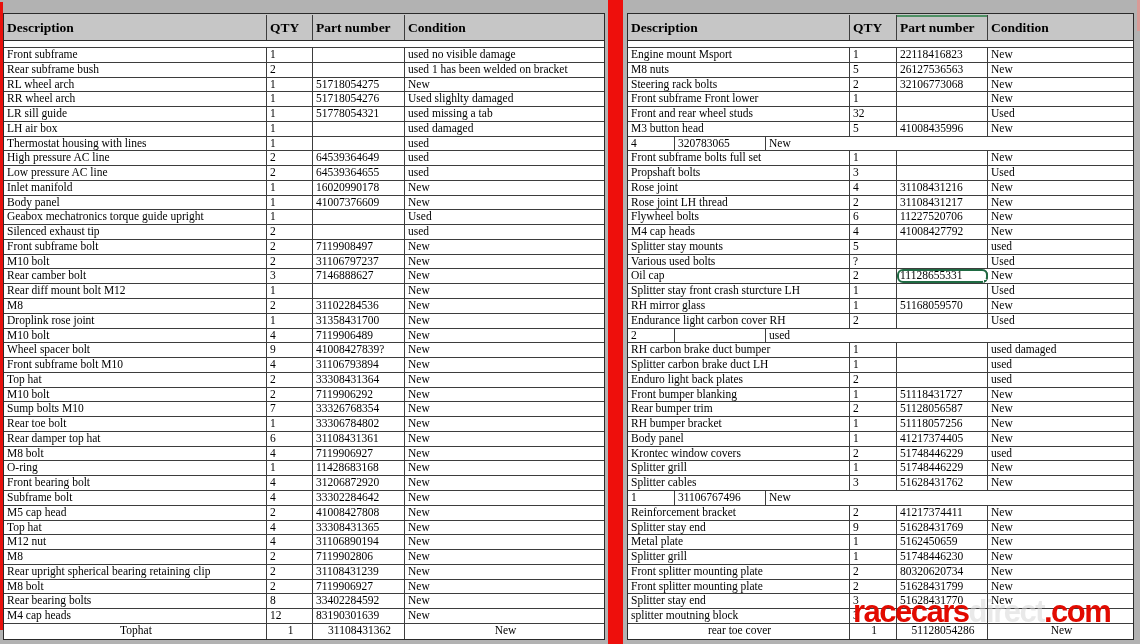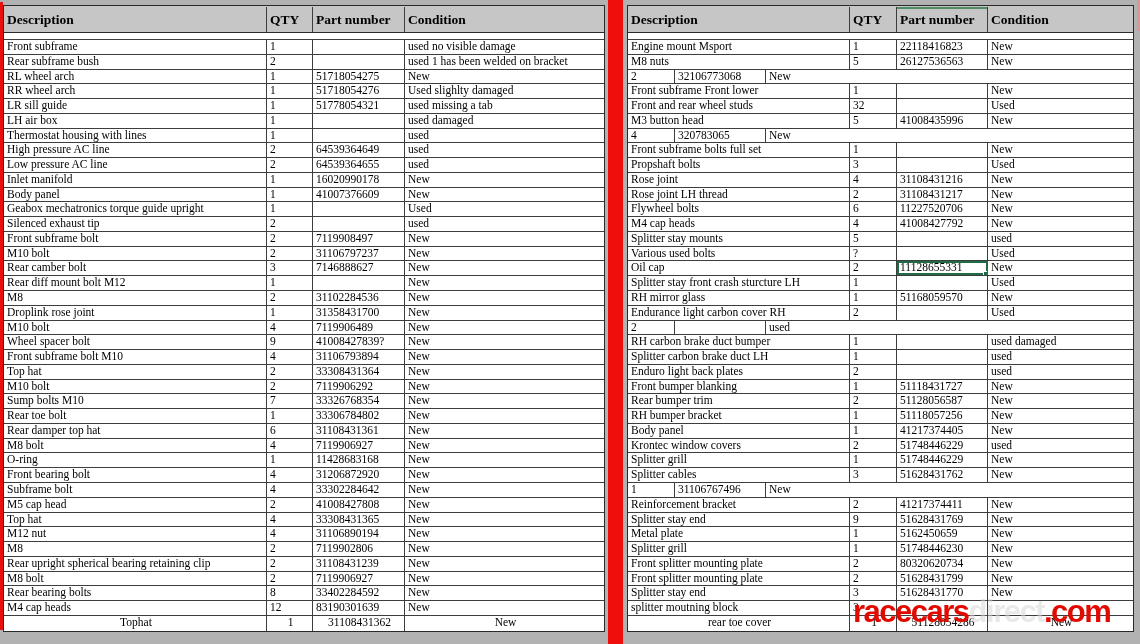--- a/index.html
+++ b/index.html
@@ -2,21 +2,21 @@
 <html><head>
 <meta charset="utf-8">
 <style>
   html,body{margin:0;padding:0;}
   body{
     width:1140px;height:644px;position:relative;overflow:hidden;
     background:#b2b2b2;
     font-family:"Liberation Serif", serif;
   }
   .sheet{
-    position:absolute;top:5px;background:#ffffff;
+    position:absolute;top:13px;background:#ffffff;
     border:1px solid #2a2a2a;box-sizing:border-box;
   }
   .sheet-left{left:3px;width:602px;}
   .sheet-right{left:627px;width:507px;}
   .row{display:flex;box-sizing:border-box;border-bottom:1px solid #3d3d3d;height:14.78px;}
   .row:last-child{border-bottom:none;text-align:center;}
   .header-row{height:27px;background:#c6c6c6;font-weight:bold;font-size:13.5px;align-items:center;border-bottom:1px solid #2a2a2a;}
   .gap-row{height:6px;border-bottom:1px solid #3d3d3d;background:#fff;}
   .cell{
     box-sizing:border-box;border-right:1px solid #3d3d3d;
@@ -27,21 +27,21 @@
   .header-row .cell{font-size:13.5px;line-height:25px;}
   .sheet-left .c0{width:263px;}
   .sheet-left .c1{width:46px;}
   .sheet-left .c2{width:92px;}
   .sheet-left .c3{width:199px;}
   .sheet-right .c0{width:222px;}
   .sheet-right .c1{width:47px;}
   .sheet-right .c2{width:91px;}
   .sheet-right .c3{width:145px;}
   .green-top{box-shadow:inset 0 2px 0 #4d8f63;}
-  .selected{outline:2px solid #1f6b43;outline-offset:-2px;z-index:3;}
+  .selected{outline:2px solid #1f6b43;outline-offset:-2px;z-index:3;border-radius:6px;}
   .selected::after{
     content:"";position:absolute;right:-1px;bottom:-1px;width:5px;height:5px;
     background:#1f6b43;border:1px solid #ffffff;box-sizing:border-box;z-index:4;
   }
   .left-red-strip{position:absolute;left:0;top:2px;width:3px;height:628px;background:#e8100c;z-index:2;}
   .red-divider{position:absolute;left:608px;top:0;width:15px;height:644px;background:#ee0f0c;z-index:2;}
   .right-edge-sliver{position:absolute;right:0;top:0;width:3px;height:31px;background:#d99a96;z-index:2;}
   .watermark{
     position:absolute;left:853px;top:594px;z-index:5;
     font-family:"Liberation Sans", sans-serif;font-weight:bold;
@@ -320,20 +320,21 @@
       <div class="cell c2">22118416823</div>
       <div class="cell c3">New</div>
     </div>
     <div class="row">
       <div class="cell c0">M8 nuts</div>
       <div class="cell c1">5</div>
       <div class="cell c2">26127536563</div>
       <div class="cell c3">New</div>
     </div>
     <div class="row">
+      <div class="cell c0">Steering rack bolts</div>
       <div class="cell c1">2</div>
       <div class="cell c2">32106773068</div>
       <div class="cell c3">New</div>
     </div>
     <div class="row">
       <div class="cell c0">Front subframe Front lower</div>
       <div class="cell c1">1</div>
       <div class="cell c2"></div>
       <div class="cell c3">New</div>
     </div>

